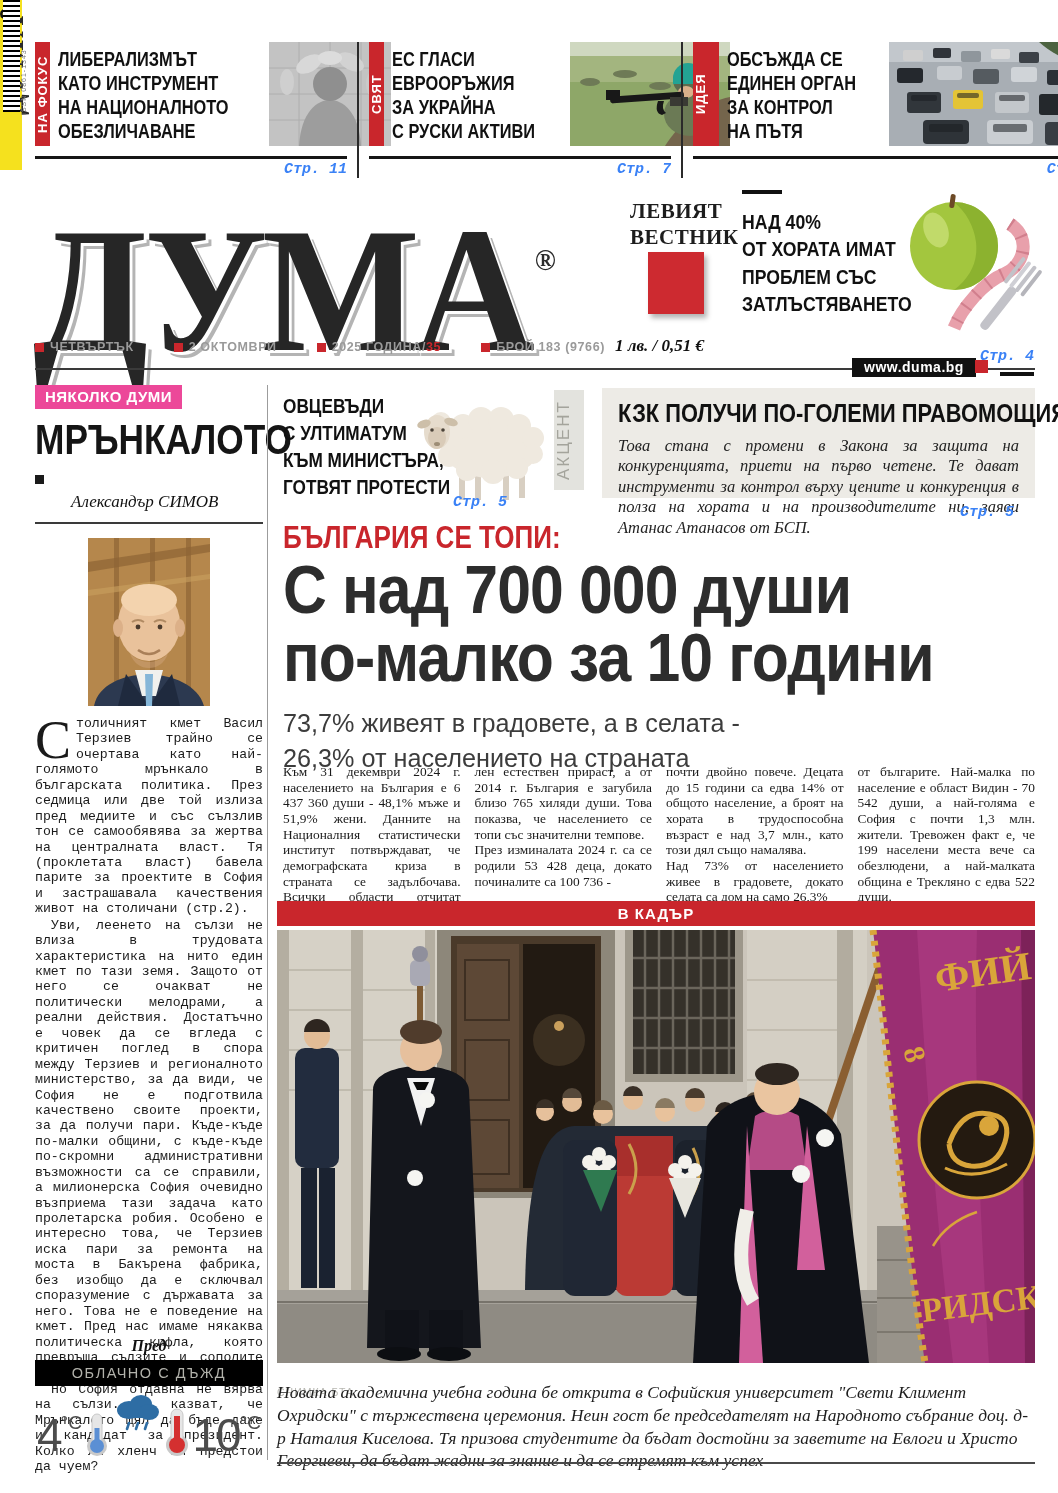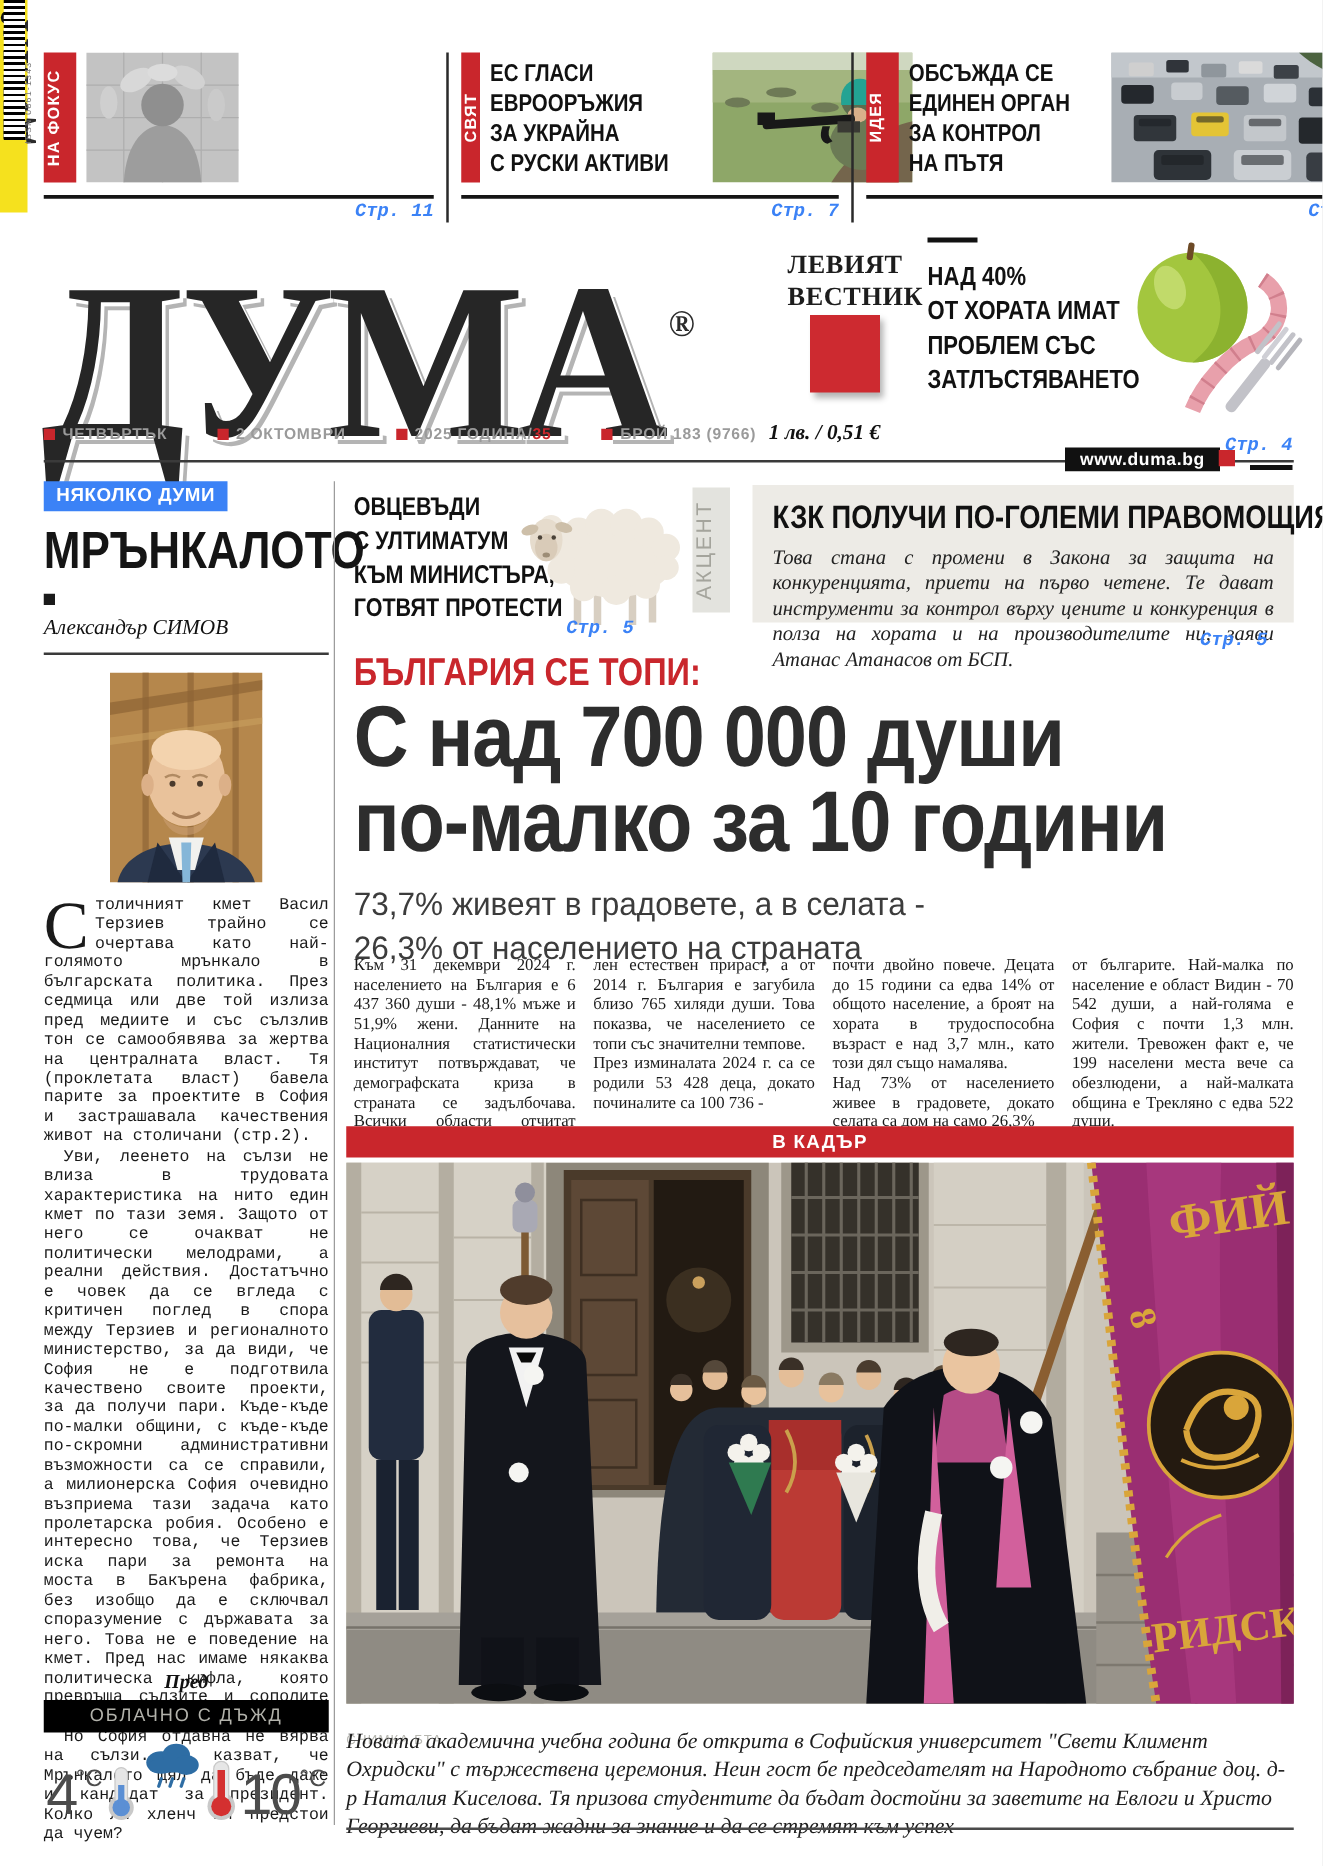--- a/index.html
+++ b/index.html
@@ -52,24 +52,24 @@
   .d-item { display:flex; align-items:center; gap:6px; font-size:12.5px; letter-spacing:.6px; color:#9a9a9a; font-weight:bold; }
   .d-item .sq { width:9px; height:9px; }
   .d-red { color:#c9262c; }
   .price { position:absolute; left:615px; top:336px; font-family:"Liberation Serif",serif; font-style:italic; font-weight:bold; font-size:17px; color:#111; }
   .m-rule { position:absolute; left:35px; top:368px; width:1000px; border-top:2px solid #3a3a3a; }
   .site-box { position:absolute; left:852px; top:358px; background:#111; color:#fff; font-weight:bold; font-size:14px; padding:1px 12px 2px; letter-spacing:.5px; }
   .site-sq { position:absolute; left:975px; top:360px; width:13px; height:13px; }
 
   
   .opinion { position:absolute; left:35px; top:385px; width:228px; }
-  .rubric { display:inline-block; background:#3b82f6; color:#fff; font-weight:bold; font-size:15px; letter-spacing:.5px; padding:3px 10px 4px; }
+  .rubric { display:inline-block; background:#ec4899; color:#fff; font-weight:bold; font-size:15px; letter-spacing:.5px; padding:3px 10px 4px; }
   .op-title { font-size:42px; color:#151515; margin-top:10px; line-height:1; }
   .op-bullet { width:9px; height:9px; background:#1a1a1a; margin-top:14px; }
-  .op-author { font-family:"Liberation Serif",serif; font-style:italic; font-size:17px; margin-top:8px; color:#111; }
+  .op-author { font-family:"Liberation Serif",serif; font-style:italic; font-size:17px; margin-top:8px; color:#111;margin-left:36px; }
   .op-rule { border-top:2px solid #3a3a3a; margin-top:10px; }
   .op-photo { display:block; margin:14px auto 10px; }
   .op-body p { font-family:Liberation Mono, monospace; font-size:13.2px; line-height:1.17; text-align:justify; color:#1a1a1a; }
   .op-body p + p { text-indent:16px; margin-top:1px; }
   .op-body p.lead::first-letter { font-family:"Liberation Serif",serif; font-size:54px; float:left; line-height:.82; padding:2px 5px 0 0; }
   .col-divider { position:absolute; left:267px; top:385px; height:1075px; border-left:1px solid #9c9c9c; }
 
   
   .weather { position:absolute; left:35px; top:1337px; width:228px; }
   .w-city { text-align:center; font-family:"Liberation Serif",serif; font-weight:bold; font-style:italic; font-size:16px; color:#111; }
@@ -116,20 +116,26 @@
   <div class="spine-zero">0</div>
   <div class="spine-duma">ДУМА</div>
   <div class="spine-barcode"></div>
   <div class="spine-issn">ISSN 0861-1343</div>
 
   <div class="topstrip">
 
     <div class="teaser">
       <div class="t-inner">
         <div class="t-tag">НА ФОКУС</div>
+        <div class="t-lines">
+          <span class="t-line cond">ЛИБЕРАЛИЗМЪТ</span>
+          <span class="t-line cond">КАТО ИНСТРУМЕНТ</span>
+          <span class="t-line cond">НА НАЦИОНАЛНОТО</span>
+          <span class="t-line cond">ОБЕЗЛИЧАВАНЕ</span>
+        </div>
         <svg class="t-img" width="122" height="104" viewBox="0 0 122 104">
           <rect width="122" height="104" fill="#c3c3c3"></rect>
           <g stroke="#aeaeae" stroke-width="1">
             <line x1="0" y1="26" x2="122" y2="26"></line>
               <line x1="0" y1="52" x2="122" y2="52"></line>
               <line x1="0" y1="78" x2="122" y2="78"></line>
             <line x1="30" y1="0" x2="30" y2="104"></line>
               <line x1="61" y1="0" x2="61" y2="104"></line>
               <line x1="92" y1="0" x2="92" y2="104"></line>
           </g>

